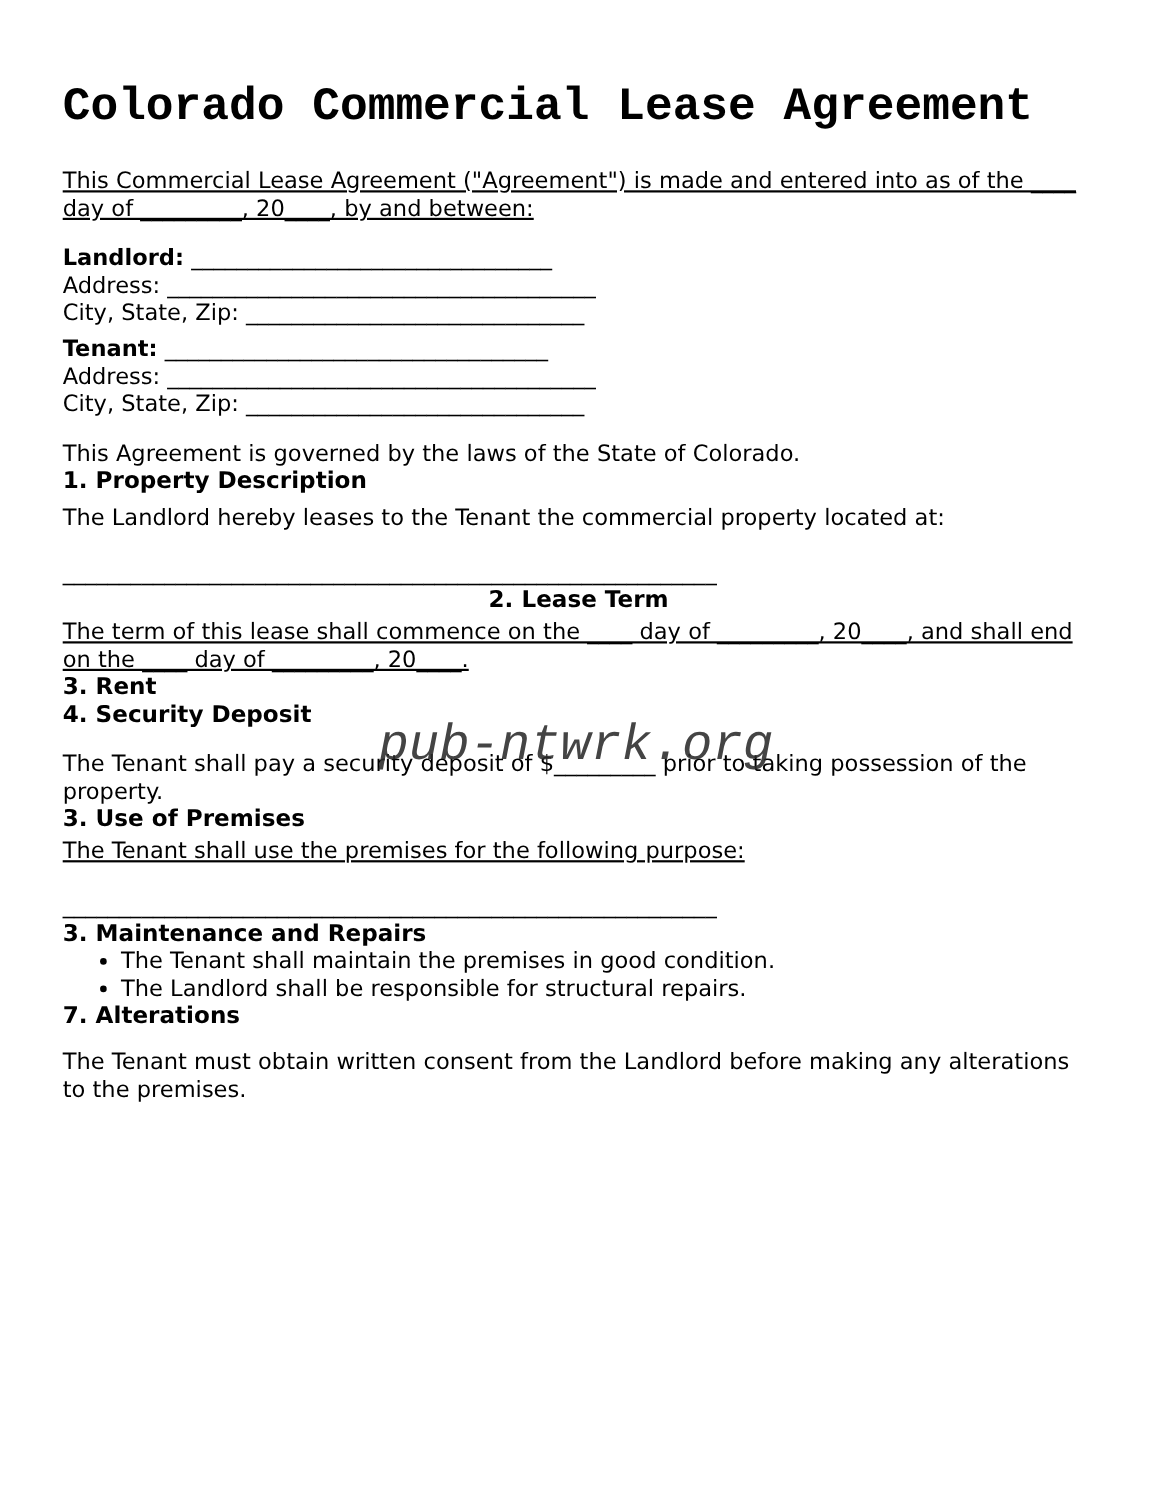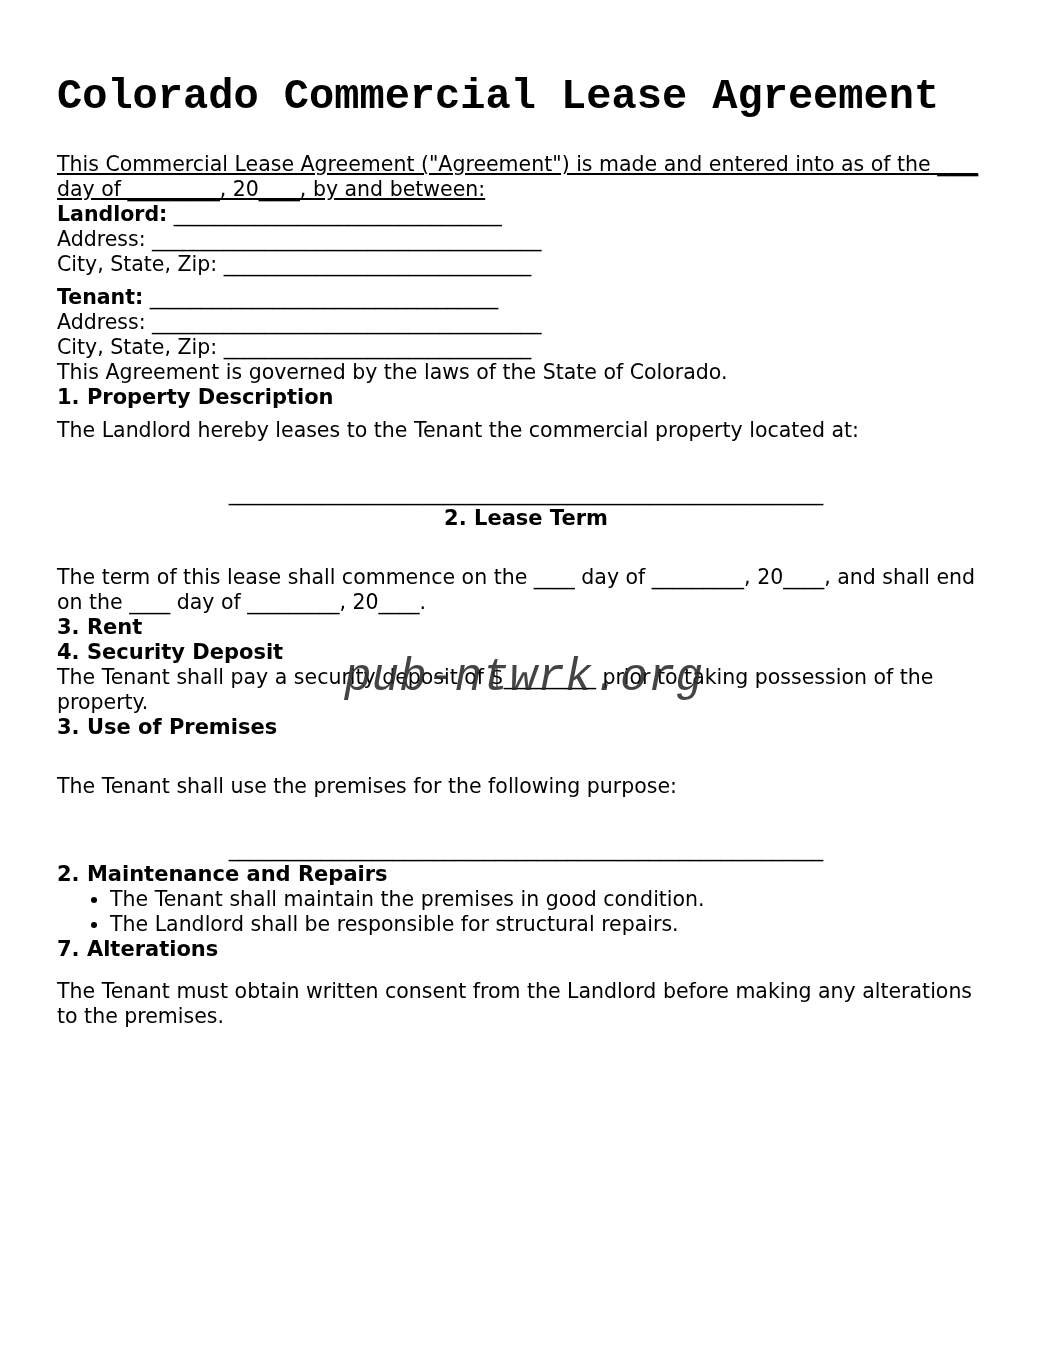--- a/index.html
+++ b/index.html
@@ -11,23 +11,23 @@
   .content { padding: 72px 60px 0 57px; }
   h1.doc-title {
     font-size: 42px; line-height: 50px; margin: 0; padding: 0;
     font-weight: bold; letter-spacing: 0; font-family: Liberation Mono, monospace;
   }
   .para { margin: 0; white-space: pre-line; }
   .block .line { display: block; }
   h2.sec { font-size: 21px; line-height: 25px; font-weight: bold; margin: 0; }
   ul.bullets { margin: 0; padding: 0 0 0 53px; }
   ul.bullets li { line-height: 25px; margin: 0; padding: 0; }
-  .mt16 { margin-top: 16px; text-align: center; } .mt17 { margin-top: 17px; } .mt18 { margin-top: 34px; }
-  .mt20 { } .mt21 { margin-top: 21px; } .mt22 { margin-top: 8px; }
-  .mt25 { margin-top: 38px; text-align: center; } .mt30 { margin-top: 30px; text-decoration: underline; }
+  .mt16 { margin-top: 16px; text-align: center; } .mt17 { margin-top: 17px; } .mt18 { margin-top: 4px; text-decoration: underline; }
+  .mt20 { margin-top: 20px; } .mt21 { margin-top: 21px; } .mt22 { margin-top: 8px; }
+  .mt25 { margin-top: 25px; } .mt30 { margin-top: 30px; text-decoration: underline; }
   .watermark {
     position: absolute; left: 344px; top: 655px;
     font-family: "Liberation Mono", "DejaVu Sans Mono", monospace;
     font-size: 46px; line-height: 46px; color: #2b2b2b; opacity: 0.88;
     white-space: nowrap; pointer-events: none; font-style: italic;
   }
 </style>
 </head>
 <body>
 
@@ -55,21 +55,21 @@
   <h2 class="sec mt20">3. Rent</h2>
 
   <h2 class="sec mt22">4. Security Deposit</h2>
   <p class="para mt20">The Tenant shall pay a security deposit of $_________ prior to taking possession of the
 property.</p>
 
   <h2 class="sec mt20">3. Use of Premises</h2>
   <p class="para mt18">The Tenant shall use the premises for the following purpose:</p>
   <p class="para mt25">__________________________________________________________</p>
 
-  <h2 class="sec mt17">2. Maintenance and Repairs</h2>
+  <h2 class="sec mt17">3. Maintenance and Repairs</h2>
   <ul class="bullets mt21">
     <li>The Tenant shall maintain the premises in good condition.</li>
     <li>The Landlord shall be responsible for structural repairs.</li>
   </ul>
 
   <h2 class="sec mt20">7. Alterations</h2>
   <p class="para mt17">The Tenant must obtain written consent from the Landlord before making any alterations
 to the premises.</p>
 
 </div>

